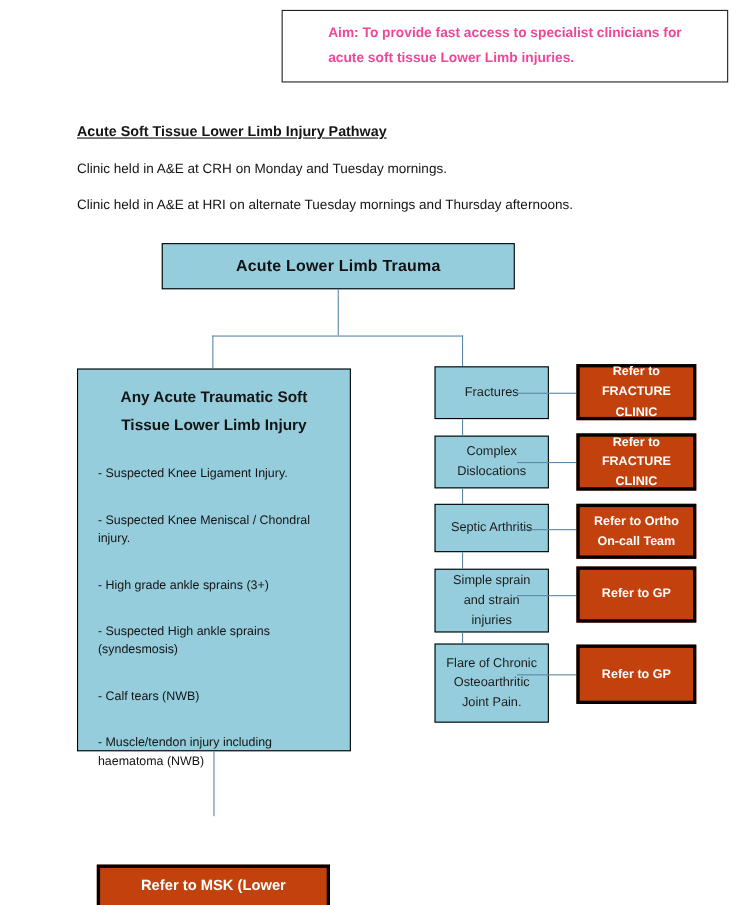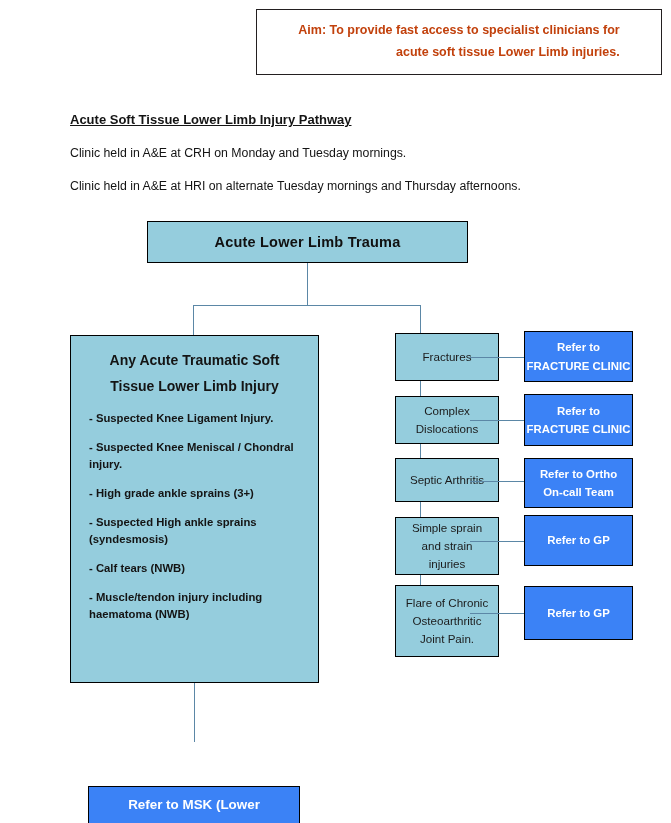--- a/index.html
+++ b/index.html
@@ -35,22 +35,22 @@
     box-sizing: border-box;
     display: flex;
     align-items: center;
     justify-content: center;
     padding: 4px 14px;
   }
   .aim-text {
     font-size: 12.5px;
     font-weight: bold;
     line-height: 1.75;
-    text-align: right;
-    color: #c2410c;
+    text-align: left;
+    color: #ec4899;
   }
 
   
   .pathway-title {
     position: absolute;
     left: 70px;
     top: 112px;
     font-size: 13px;
     font-weight: bold;
     text-decoration: underline;
@@ -81,22 +81,22 @@
     display: flex;
     flex-direction: column;
     justify-content: center;
     text-align: center;
   }
   .box-blue {
     background: #95cddd;
     border: 1px solid #000000;
   }
   .box-red {
-    background: #3b82f6;
-    border: 1px solid #000000;
+    background: #c2410c;
+    border: 3px solid #000000;
     color: #ffffff;
   }
 
   
   .root-box {
     left: 147px;
     top: 221px;
     width: 321px;
     height: 42px;
   }
@@ -125,23 +125,24 @@
     margin-bottom: 10px;
     color: #141414;
   }
   .criteria-list {
     display: flex;
     flex-direction: column;
     gap: 13px;
   }
   .criteria-item {
     font-size: 11.3px;
-    font-weight: bold;
+    font-weight: normal;
     line-height: 1.45;
     color: #141414;
+    margin-top: 13px;
   }
 
   
   .mid-box { left: 374px; width: 104px; margin-left: 21px; }
   .mid-box .label {
     font-size: 11.6px;
     line-height: 1.55;
     color: #1b1b1b;
   }
   .mid-fractures     { top: 333px; height: 48px; }

